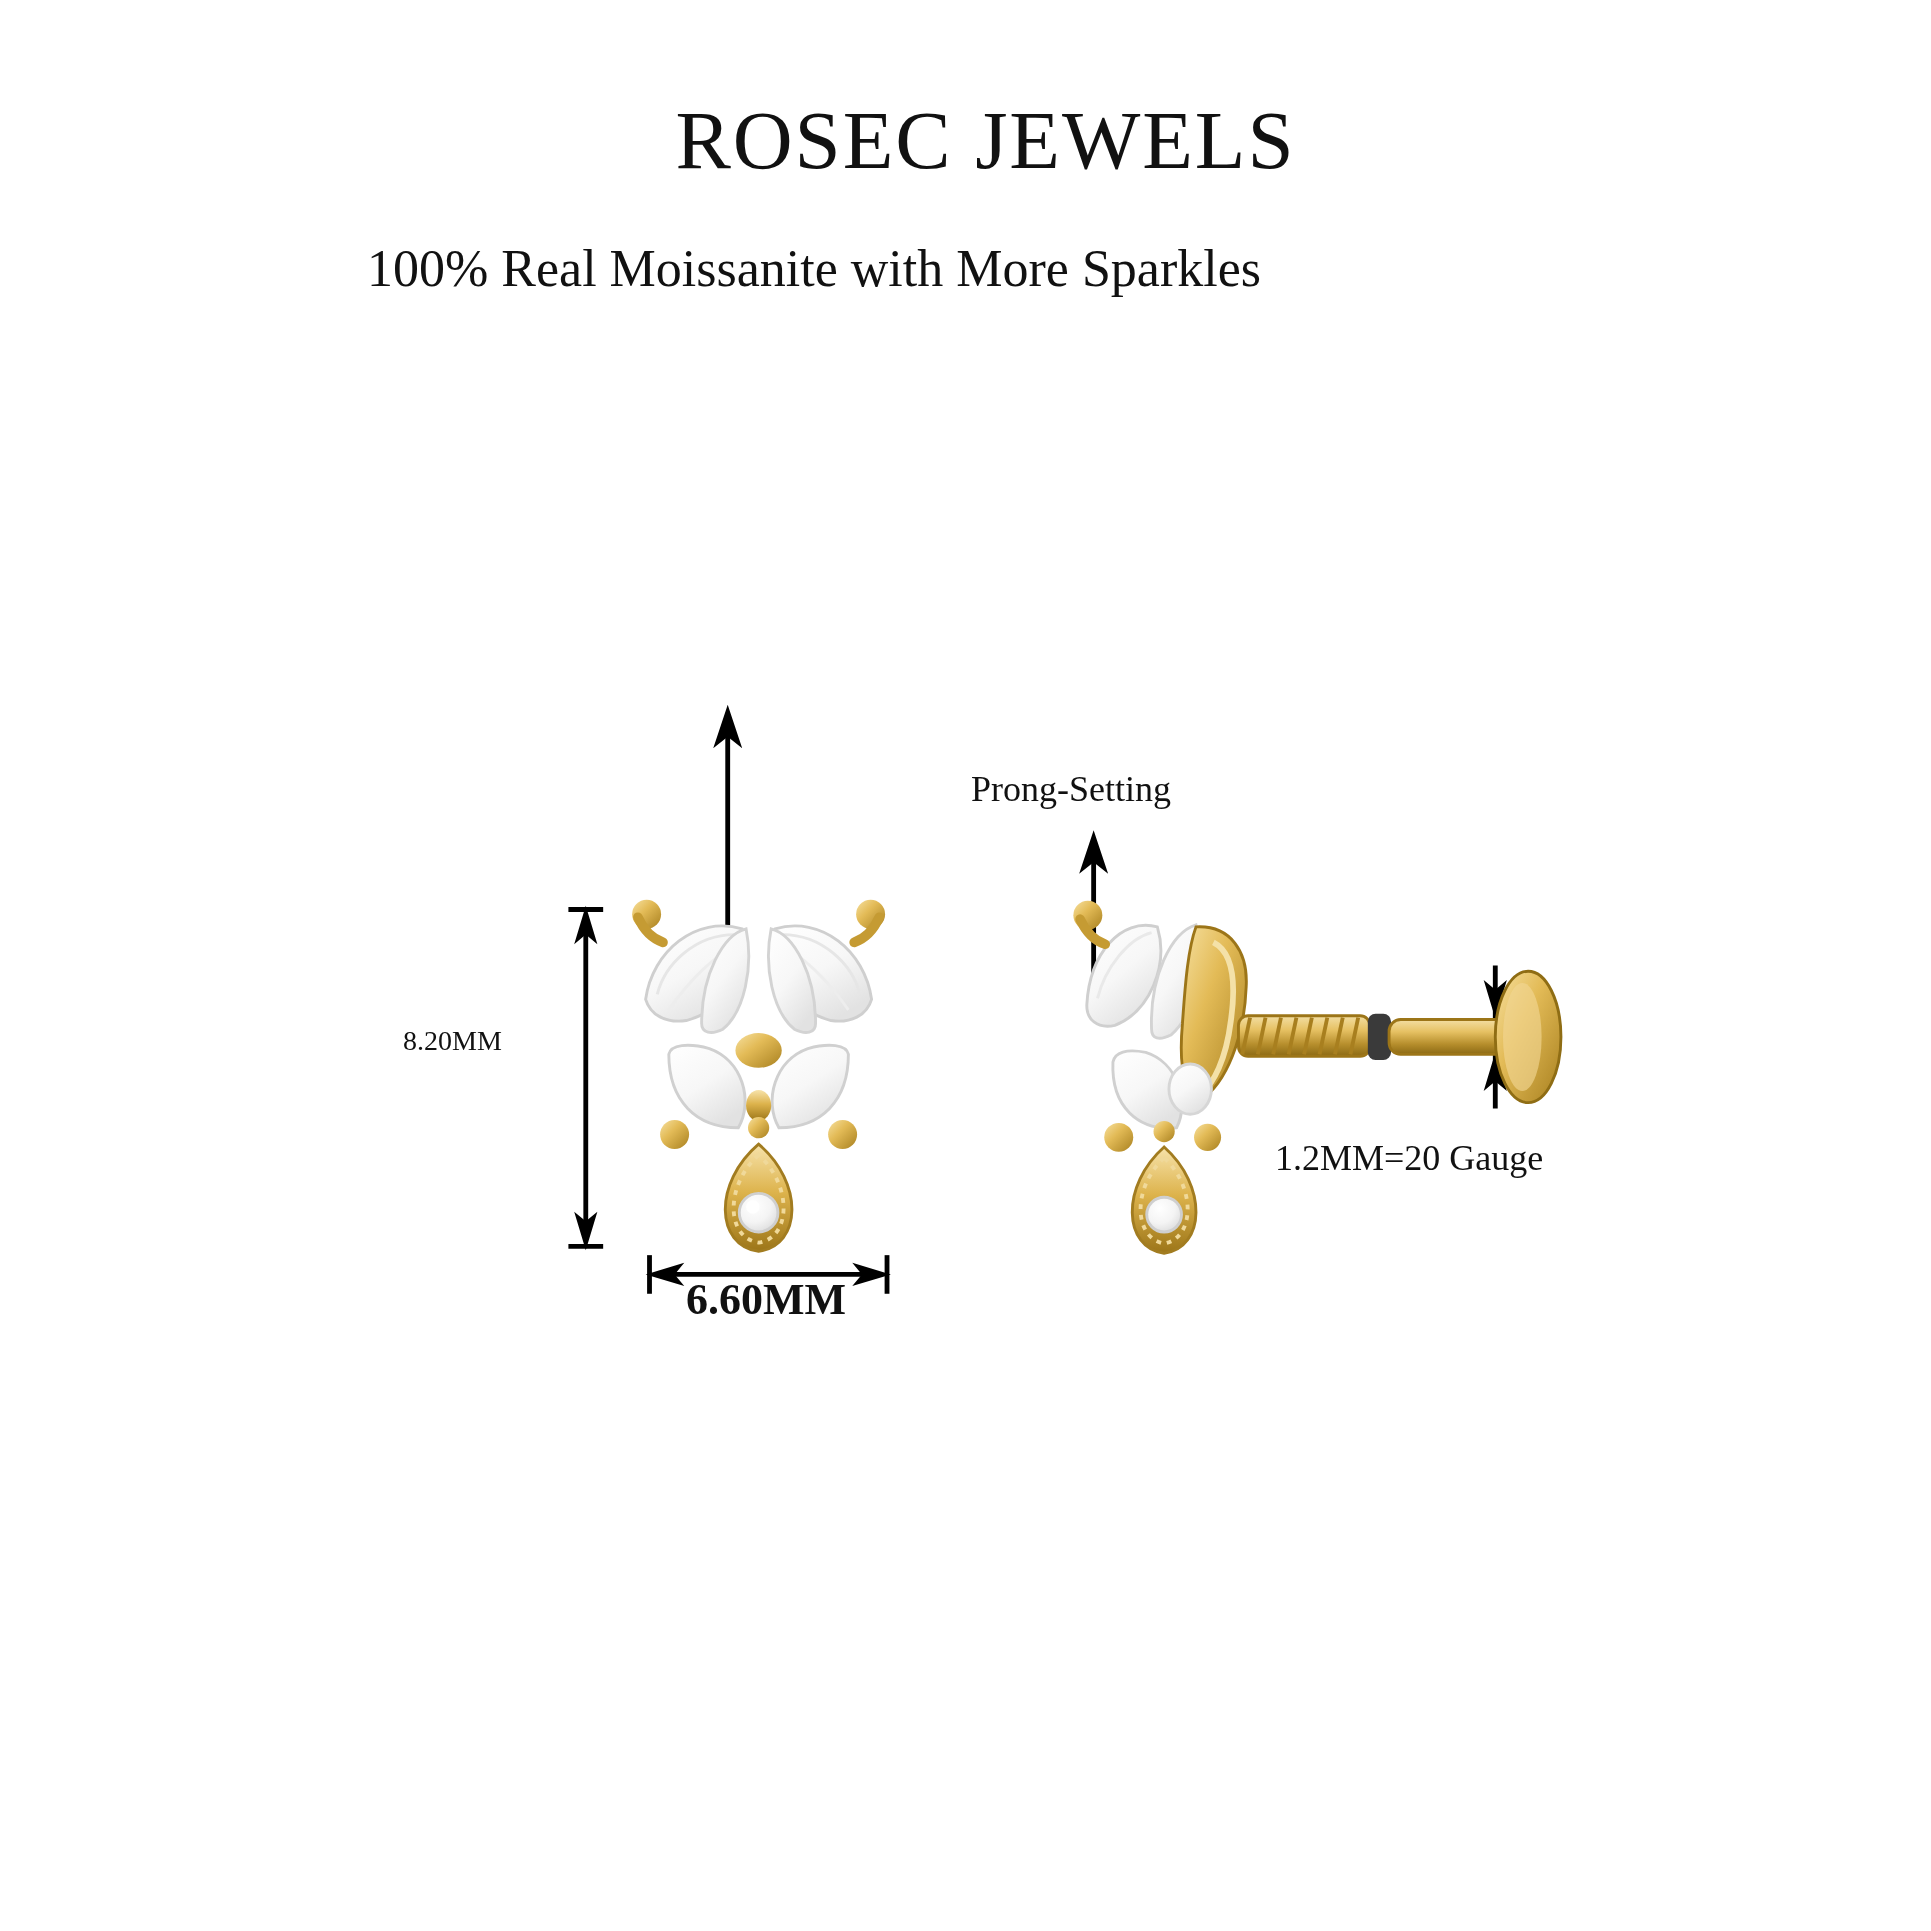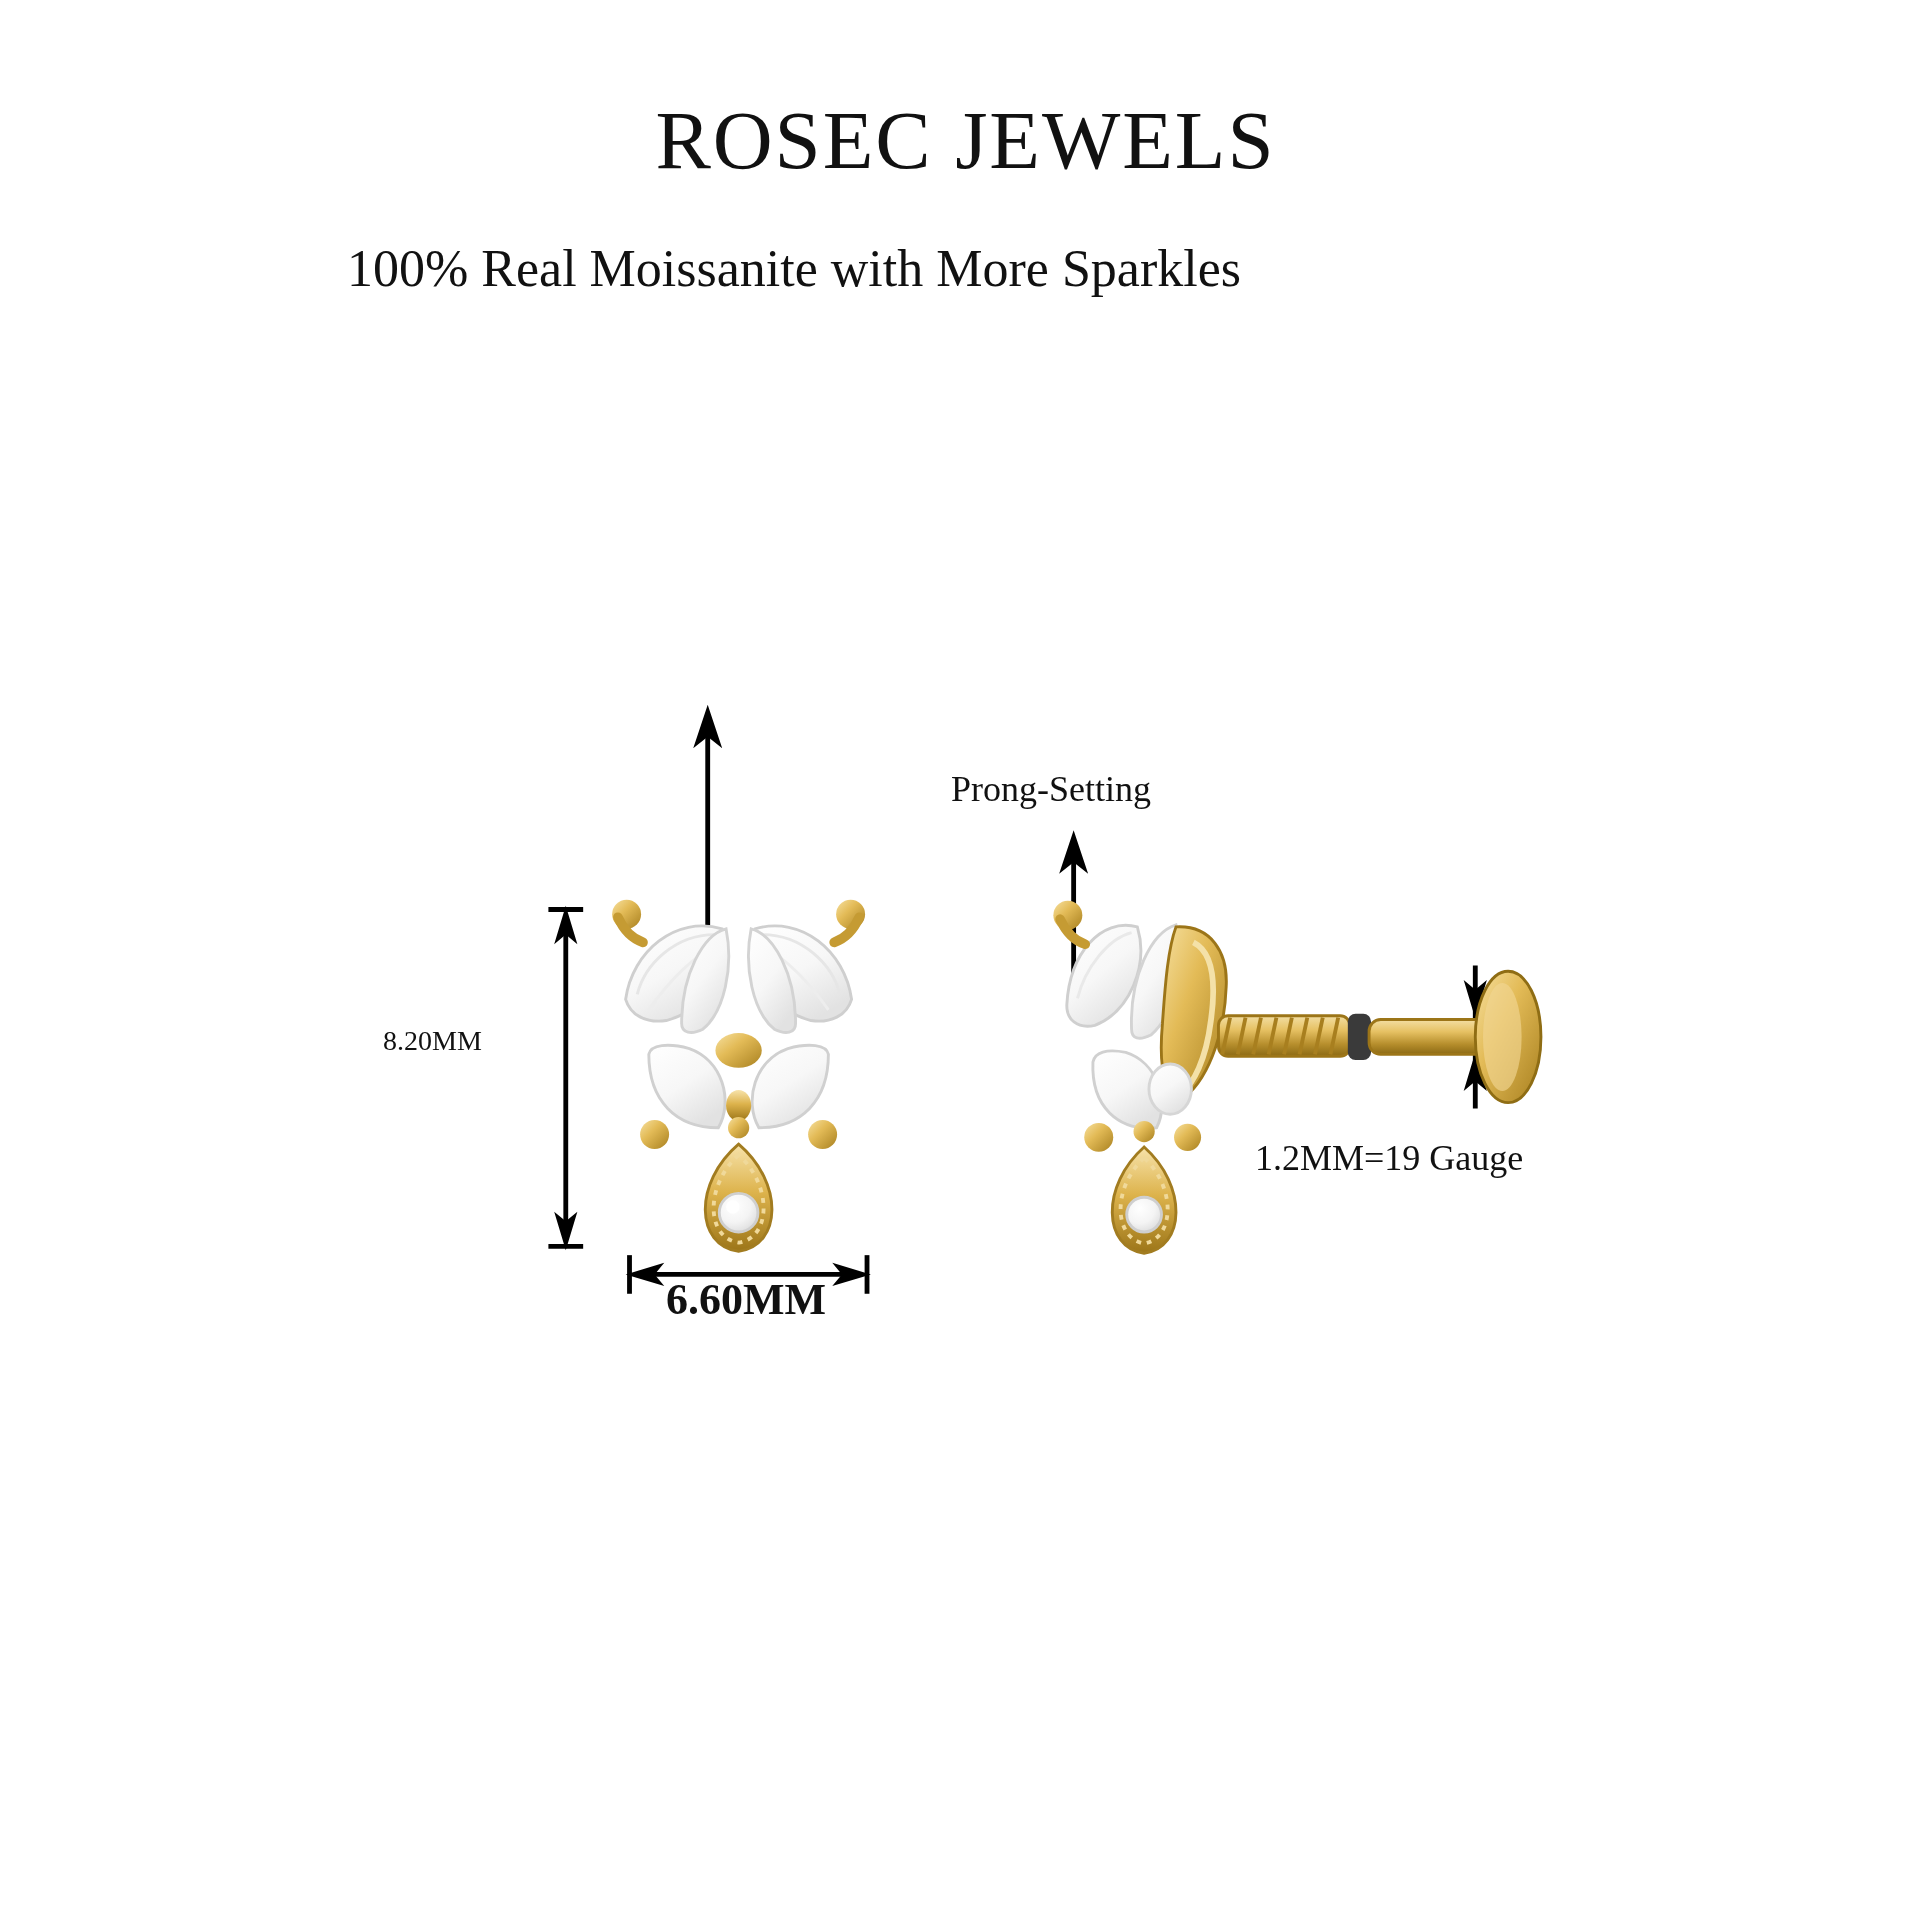--- a/index.html
+++ b/index.html
@@ -11,20 +11,21 @@
     width: 1931px;
     height: 1931px;
     position: relative;
     font-family: "Liberation Serif", "DejaVu Serif", serif;
     color: #111111;
     overflow: hidden;
   }
   .page {
     position: absolute;
     inset: 0;
+    margin-left: 20px;
   }
 
   
   .brand-title {
     position: absolute;
     top: 97px;
     left: 0;
     width: 1931px;
     text-align: center;
     font-size: 83px;
@@ -88,21 +89,21 @@
 </style>
 </head>
 <body>
 
 <div class="page">
 
   <div class="brand-title">ROSEC JEWELS</div>
   <div class="brand-sub">100% Real Moissanite with More Sparkles</div>
 
   <div class="callout-prong">Prong-Setting</div>
-  <div class="label-gauge">1.2MM=19 Gauge</div>
+  <div class="label-gauge">1.2MM=20 Gauge</div>
   <div class="label-height">8.20MM</div>
   <div class="label-width">6.60MM</div>
 
   <svg class="stage" viewBox="0 0 2000 2000">
     <defs>
       <linearGradient id="goldGrad" x1="0" y1="0" x2="1" y2="1">
         <stop offset="0%" stop-color="#f6e0a0"></stop>
         <stop offset="40%" stop-color="#e3bb57"></stop>
         <stop offset="100%" stop-color="#a8801f"></stop>
       </linearGradient>

